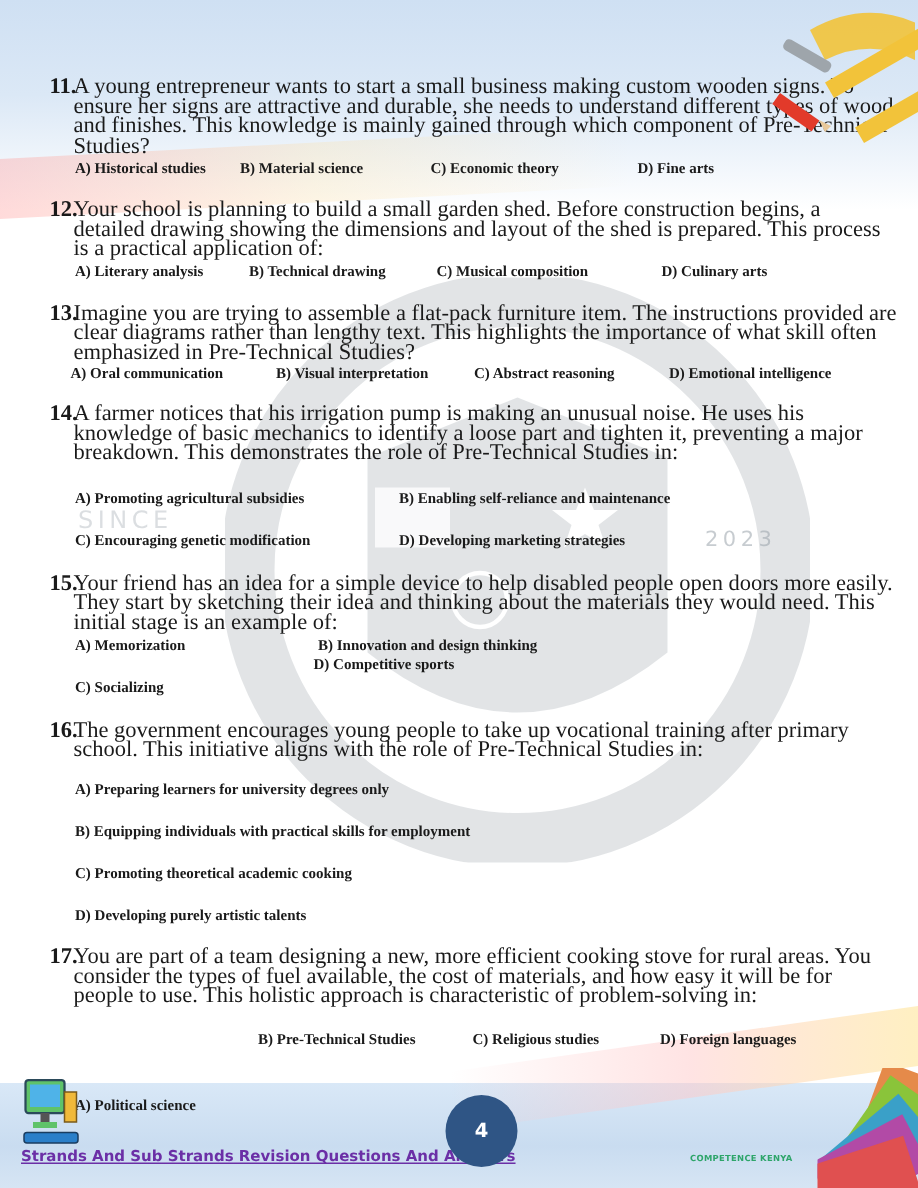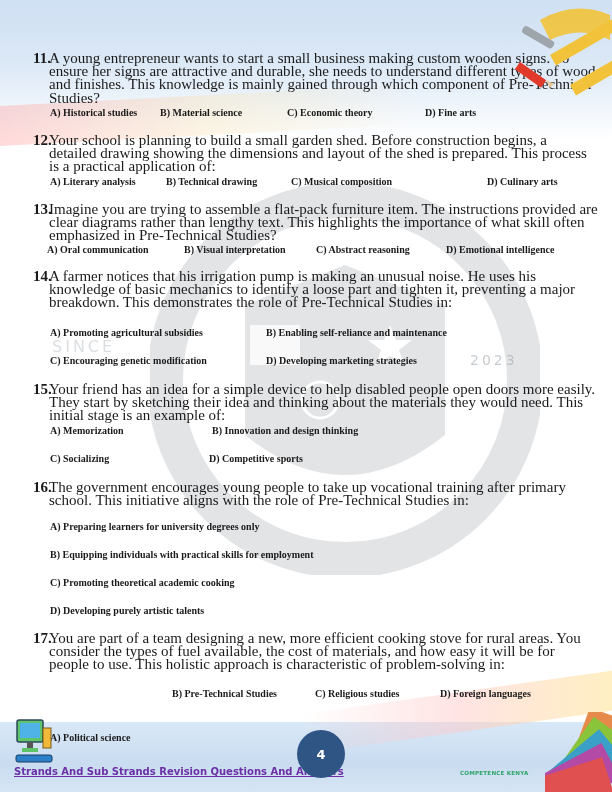--- a/index.html
+++ b/index.html
@@ -108,21 +108,21 @@
   <span class="opt" style="left:287px; top:107px;">C) Economic theory</span>
   <span class="opt" style="left:425px; top:107px;">D) Fine arts</span>
 
   <div class="q" style="top:134px;">
     <span class="num">12.</span>
     <span class="stem">Your school is planning to build a small garden shed. Before construction begins, a detailed drawing showing the dimensions and layout of the shed is prepared. This process is a practical application of:</span>
   </div>
   <span class="opt" style="left:50px; top:176px;">A) Literary analysis</span>
   <span class="opt" style="left:166px; top:176px;">B) Technical drawing</span>
   <span class="opt" style="left:291px; top:176px;">C) Musical composition</span>
-  <span class="opt" style="left:441px; top:176px;margin-left:46px;">D) Culinary arts</span>
+  <span class="opt" style="left:441px; top:176px;">D) Culinary arts</span>
 
   <div class="q" style="top:203px;">
     <span class="num">13.</span>
     <span class="stem">Imagine you are trying to assemble a flat-pack furniture item. The instructions provided are clear diagrams rather than lengthy text. This highlights the importance of what skill often emphasized in Pre-Technical Studies?</span>
   </div>
   <span class="opt" style="left:47px; top:244px;">A) Oral communication</span>
   <span class="opt" style="left:184px; top:244px;">B) Visual interpretation</span>
   <span class="opt" style="left:316px; top:244px;">C) Abstract reasoning</span>
   <span class="opt" style="left:446px; top:244px;">D) Emotional intelligence</span>
 
@@ -135,21 +135,21 @@
   <span class="opt" style="left:50px; top:355px;">C) Encouraging genetic modification</span>
   <span class="opt" style="left:266px; top:355px;">D) Developing marketing strategies</span>
 
   <div class="q" style="top:383px;">
     <span class="num">15.</span>
     <span class="stem">Your friend has an idea for a simple device to help disabled people open doors more easily. They start by sketching their idea and thinking about the materials they would need. This initial stage is an example of:</span>
   </div>
   <span class="opt" style="left:50px; top:425px;">A) Memorization</span>
   <span class="opt" style="left:212px; top:425px;">B) Innovation and design thinking</span>
   <span class="opt" style="left:50px; top:453px;">C) Socializing</span>
-  <span class="opt" style="left:209px; top:453px;">D) Competitive sports</span>
+  <span class="opt" style="left:209px; top:438px;">D) Competitive sports</span>
 
   <div class="q" style="top:481px;">
     <span class="num">16.</span>
     <span class="stem">The government encourages young people to take up vocational training after primary school. This initiative aligns with the role of Pre-Technical Studies in:</span>
   </div>
   <span class="opt" style="left:50px; top:521px;">A) Preparing learners for university degrees only</span>
   <span class="opt" style="left:50px; top:549px;">B) Equipping individuals with practical skills for employment</span>
   <span class="opt" style="left:50px; top:577px;">C) Promoting theoretical academic cooking</span>
   <span class="opt" style="left:50px; top:605px;">D) Developing purely artistic talents</span>
 

